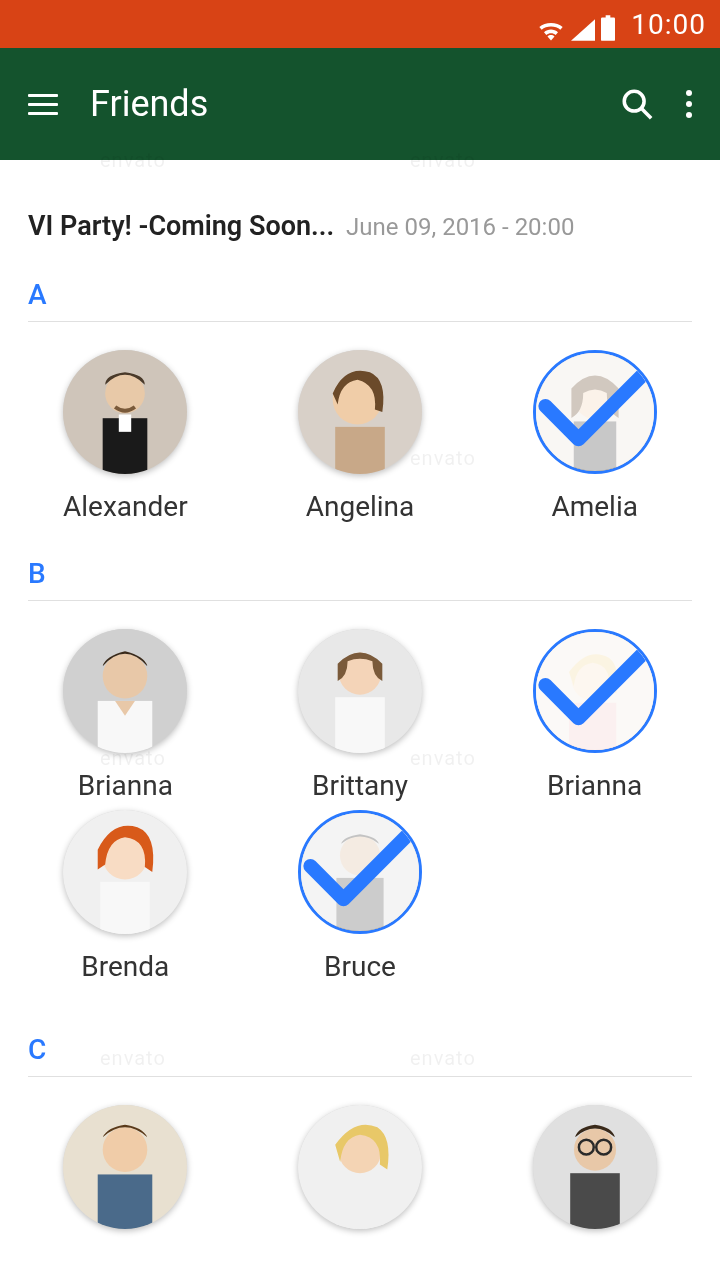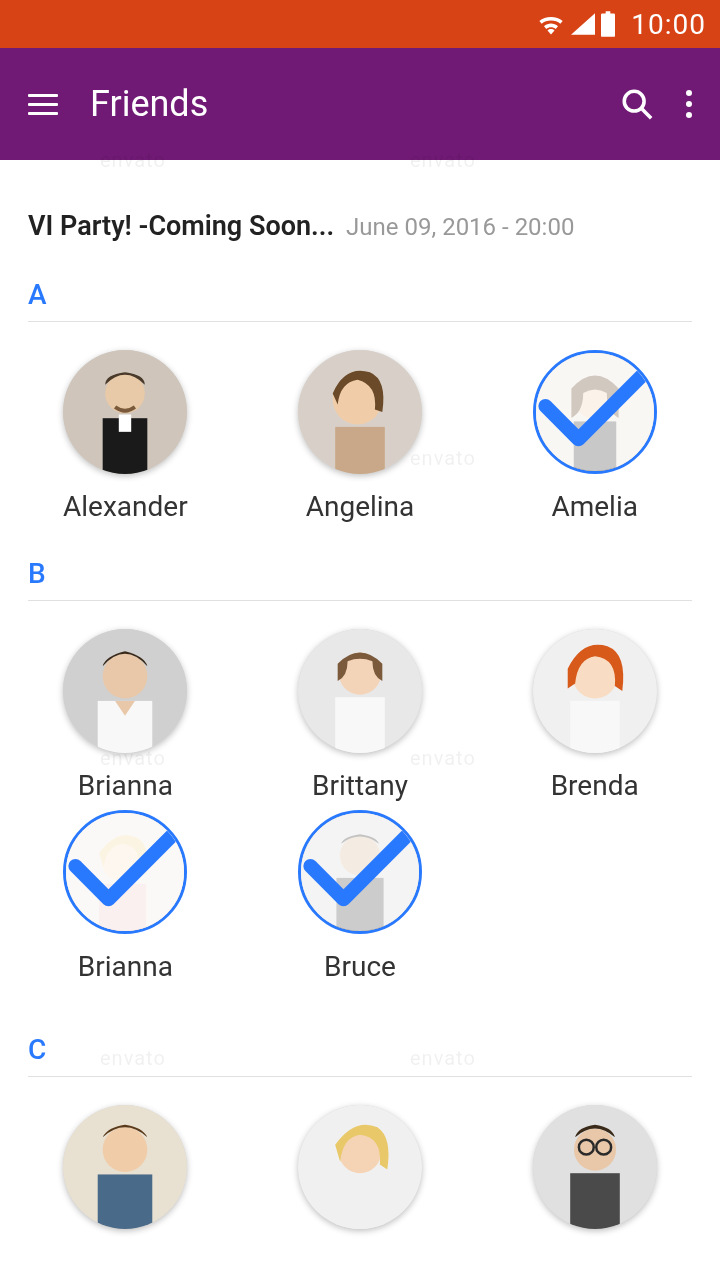--- a/index.html
+++ b/index.html
@@ -13,25 +13,25 @@
 }
 .status-bar {
   height: 48px;
   background: #d84315;
   display: flex;
   align-items: center;
   justify-content: flex-end;
   padding: 0 14px;
   color: #fff;
 }
-.status-icons { display: flex; align-items: center; gap: 6px; }
+.status-icons { display: flex; align-items: flex-end; gap: 6px; }
 .status-time { font-size: 28px; font-weight: 400; margin-left: 10px; letter-spacing: 1px; }
 .app-bar {
   height: 112px;
-  background: #701a75;
+  background: #14532d;
   display: flex;
   align-items: center;
   padding: 0 28px;
   color: #fff;
   justify-content: flex-end;
 }
 .hamburger { display: flex; flex-direction: column; gap: 6px; cursor: pointer; }
 .hamburger span { width: 30px; height: 3px; background: #fff; border-radius: 1px; }
 .app-title { font-size: 36px; font-weight: 400; margin-left: 32px; flex: 1; }
 .app-actions { display: flex; align-items: center; gap: 32px; }
@@ -211,43 +211,43 @@
         <svg viewBox="0 0 100 100">
             <rect width="100" height="100" fill="#e8e8e8"></rect>
             <circle cx="50" cy="36" r="17" fill="#f4d4b8"></circle>
             <path d="M32 28 Q50 10 68 28 L68 42 Q60 38 60 26 Q50 22 40 26 Q40 38 32 42 Z" fill="#7a5a3a"></path>
             <rect x="30" y="55" width="40" height="45" fill="#f8f8f8"></rect>
           </svg>
       </div>
       <div class="friend-name">Brittany</div>
     </div>
     <div class="friend-item">
+      <div class="avatar selected">
+        <svg viewBox="0 0 100 100">
+            <rect width="100" height="100" fill="#f0e8e0"></rect>
+            <circle cx="48" cy="40" r="18" fill="#f8e0c8"></circle>
+            <path d="M28 34 Q44 12 62 22 Q72 30 68 52 L62 48 Q64 28 48 26 Q34 28 32 46 Z" fill="#f0d898"></path>
+            <rect x="28" y="60" width="40" height="40" fill="#f0c8c8"></rect>
+          </svg>
+        <svg class="check-mark" viewBox="0 0 50 36" fill="none" stroke="#2979ff" stroke-width="6" stroke-linecap="round" stroke-linejoin="round">
+            <polyline points="4,18 18,32 46,4"></polyline>
+          </svg>
+      </div>
+      <div class="friend-name">Brianna</div>
+    </div>
+    <div class="friend-item">
       <div class="avatar">
         <svg viewBox="0 0 100 100">
             <rect width="100" height="100" fill="#f0f0f0"></rect>
             <circle cx="50" cy="38" r="18" fill="#f8dcc4"></circle>
             <path d="M28 32 Q40 8 60 14 Q76 20 72 50 L66 46 Q68 24 50 22 Q36 24 34 44 L28 48 Z" fill="#d85a1a"></path>
             <rect x="30" y="58" width="40" height="42" fill="#f8f8f8"></rect>
           </svg>
       </div>
       <div class="friend-name">Brenda</div>
-    </div>
-    <div class="friend-item">
-      <div class="avatar selected">
-        <svg viewBox="0 0 100 100">
-            <rect width="100" height="100" fill="#f0e8e0"></rect>
-            <circle cx="48" cy="40" r="18" fill="#f8e0c8"></circle>
-            <path d="M28 34 Q44 12 62 22 Q72 30 68 52 L62 48 Q64 28 48 26 Q34 28 32 46 Z" fill="#f0d898"></path>
-            <rect x="28" y="60" width="40" height="40" fill="#f0c8c8"></rect>
-          </svg>
-        <svg class="check-mark" viewBox="0 0 50 36" fill="none" stroke="#2979ff" stroke-width="6" stroke-linecap="round" stroke-linejoin="round">
-            <polyline points="4,18 18,32 46,4"></polyline>
-          </svg>
-      </div>
-      <div class="friend-name">Brianna</div>
     </div>
     <div class="friend-item">
       <div class="avatar selected">
         <svg viewBox="0 0 100 100">
             <rect width="100" height="100" fill="#d8d8d8"></rect>
             <circle cx="50" cy="36" r="17" fill="#d8b898"></circle>
             <path d="M34 26 Q50 14 66 26 Q64 20 50 18 Q36 20 34 26" fill="#2a2a2a"></path>
             <rect x="30" y="55" width="40" height="45" fill="#4a4a4a"></rect>
           </svg>
         <svg class="check-mark" viewBox="0 0 50 36" fill="none" stroke="#2979ff" stroke-width="6" stroke-linecap="round" stroke-linejoin="round">

